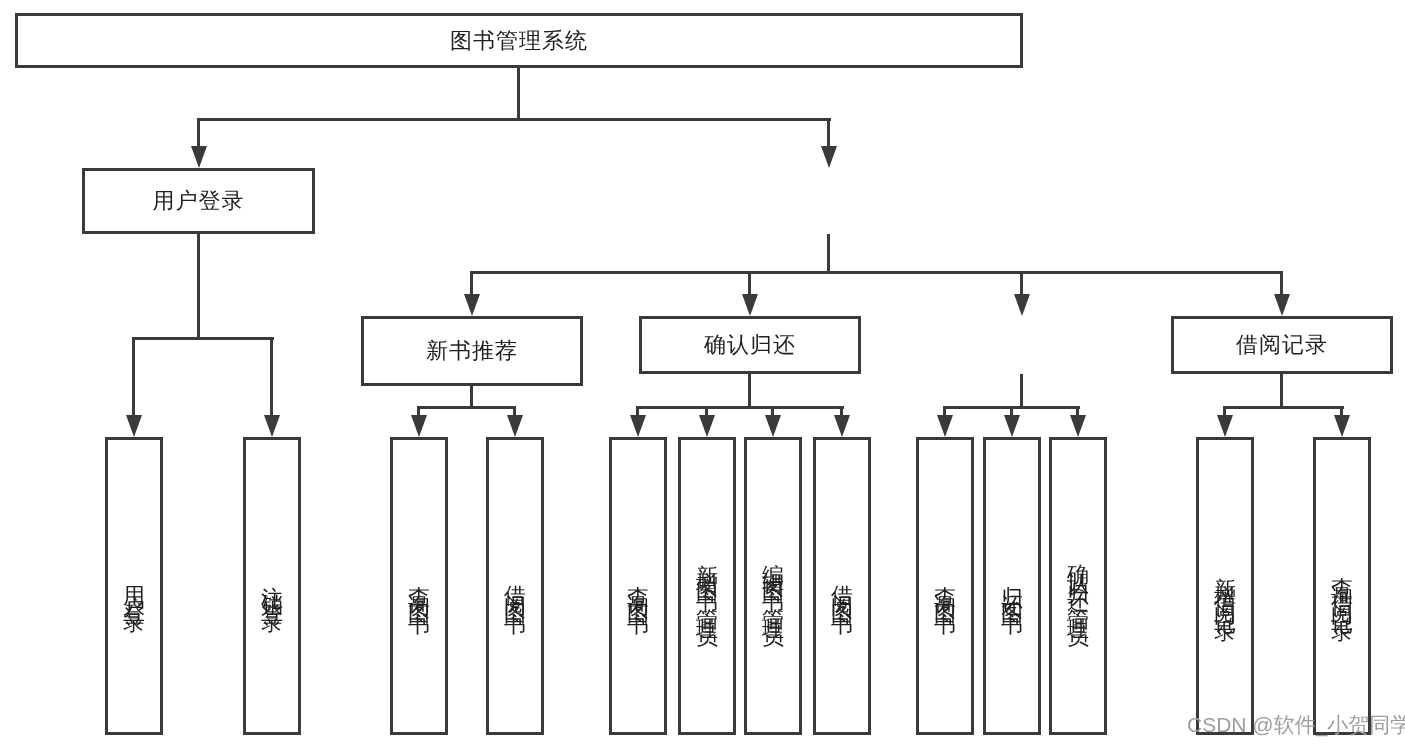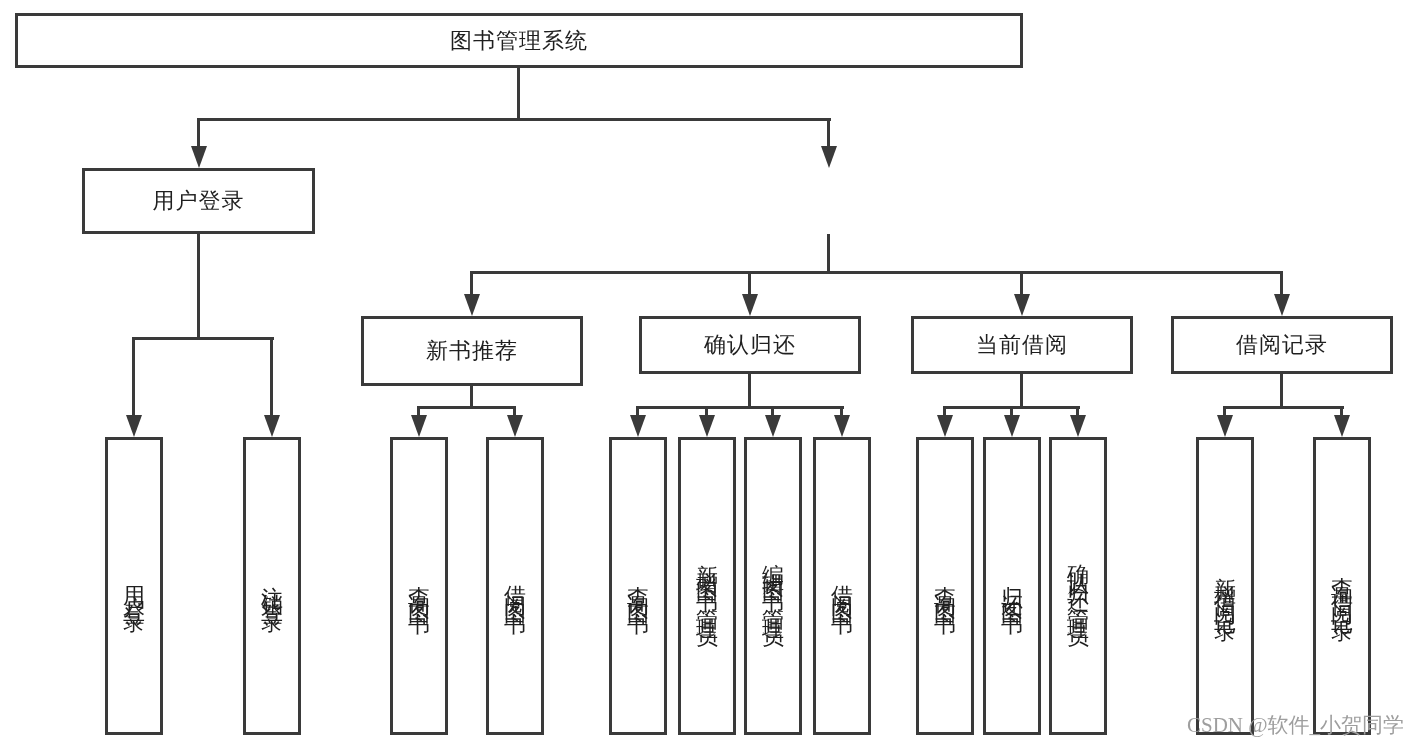--- a/index.html
+++ b/index.html
@@ -1,21 +1,21 @@
 <!DOCTYPE html>
 <html><head>
 <meta charset="utf-8">
 <style>
   html, body { margin: 0; padding: 0; background: #ffffff; }
   .canvas {
     position: relative;
     width: 1405px;
     height: 747px;
     background: #ffffff;
-    font-family: Liberation Serif, serif;
+    font-family: Liberation Sans, sans-serif;
     overflow: hidden;
   }
   .box {
     position: absolute;
     box-sizing: border-box;
     border: 3px solid #3a3a3a;
     background: #ffffff;
     display: flex;
     align-items: center;
     justify-content: center;
@@ -128,23 +128,20 @@
   <div class="box" style="left:82px;top:168px;width:233px;height:66px">
     <span>用户登录</span>
   </div>
 
   <div class="box" style="left:361px;top:316px;width:222px;height:70px">
     <span>新书推荐</span>
   </div>
   <div class="box" style="left:639px;top:316px;width:222px;height:58px">
     <span>确认归还</span>
   </div>
-  <div class="box" style="left:911px;top:316px;width:222px;height:58px">
-    <span>当前借阅</span>
-  </div>
   <div class="box" style="left:1171px;top:316px;width:222px;height:58px">
     <span>借阅记录</span>
   </div>
 
   <div class="box" style="left:105px;top:437px;width:58px;height:298px">
     <span class="vtext">用户登录</span>
   </div>
   <div class="box" style="left:243px;top:437px;width:58px;height:298px">
     <span class="vtext">注销登录</span>
   </div>

